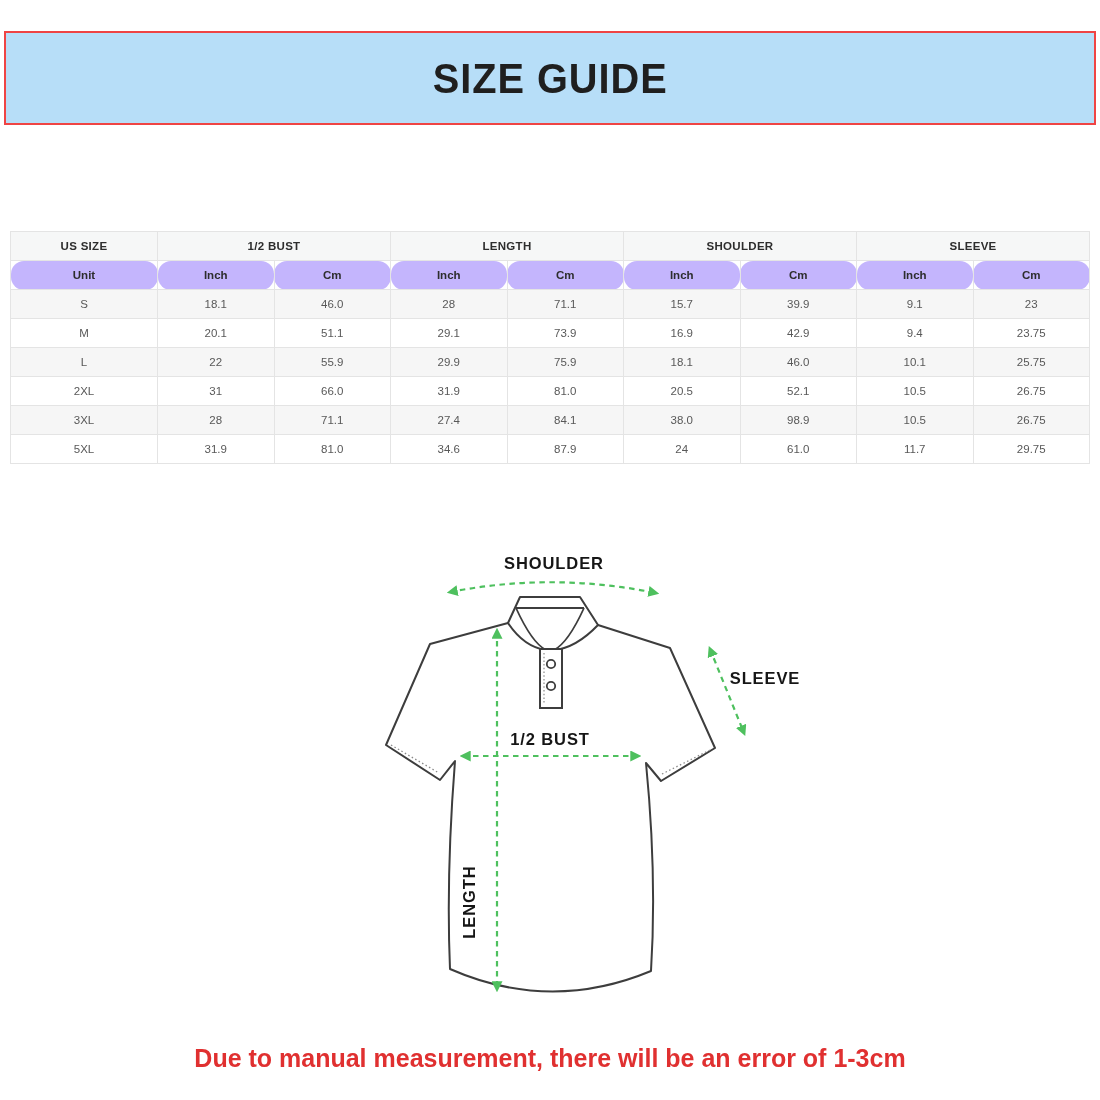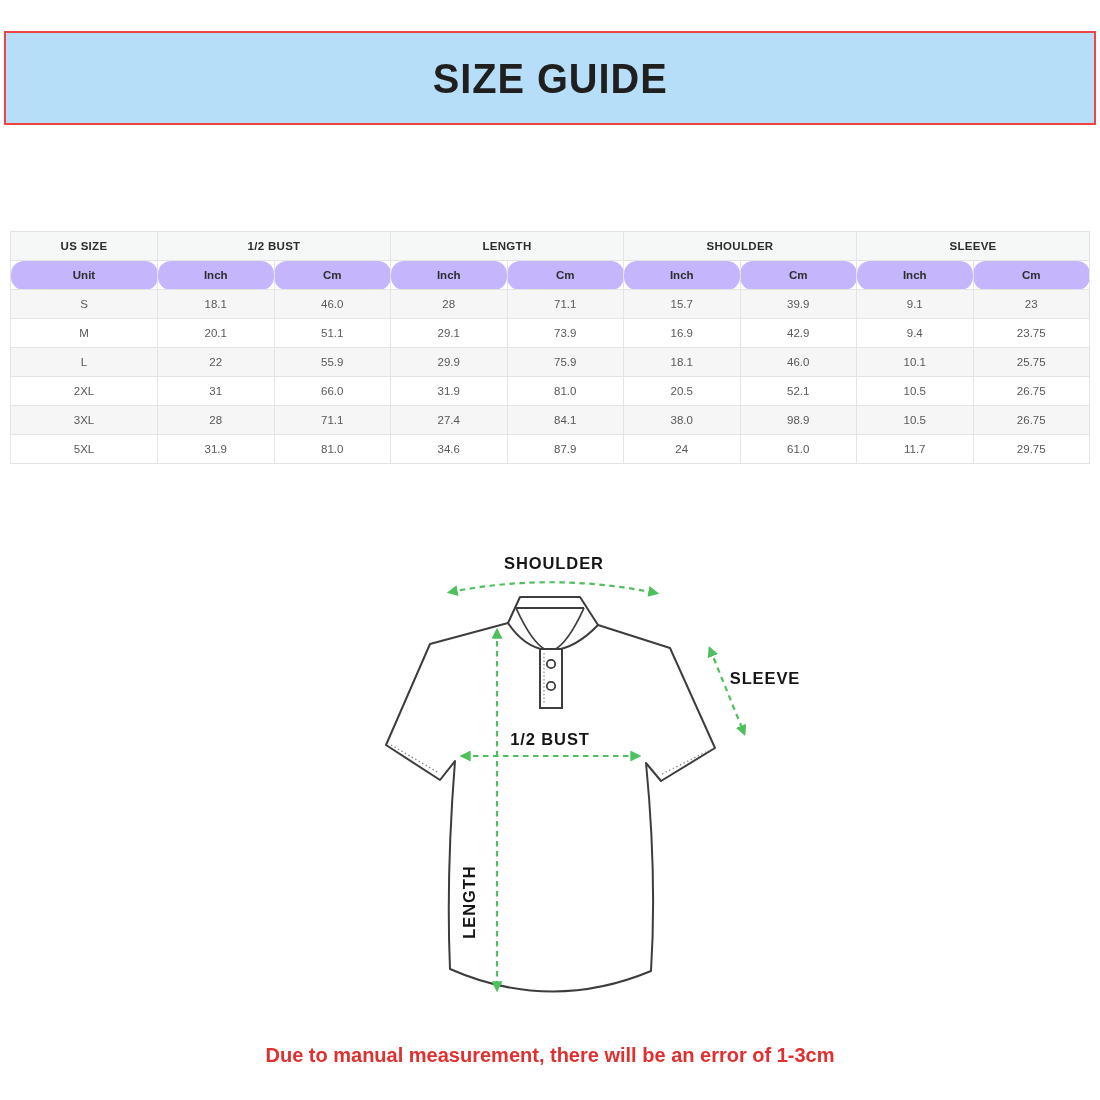--- a/index.html
+++ b/index.html
@@ -38,21 +38,21 @@
   
   #diagram { position:absolute; left:370px; top:545px; width:440px; height:490px; }
   .diag-label {
     font-family:"Liberation Sans", sans-serif; font-weight:bold;
     font-size:16.5px; letter-spacing:.9px; fill:#161616;
   }
 
   
   .note {
     position:absolute; left:0; top:1044px; width:1100px; text-align:center;
-    color:#e03030; font-weight:bold; font-size:20px;
+    color:#e03030; font-weight:bold; font-size:25px;
   }
 </style>
 </head>
 <body>
 
 <div id="stage">
 
   <div class="banner">
     <div class="banner-title">SIZE GUIDE</div>
   </div>

